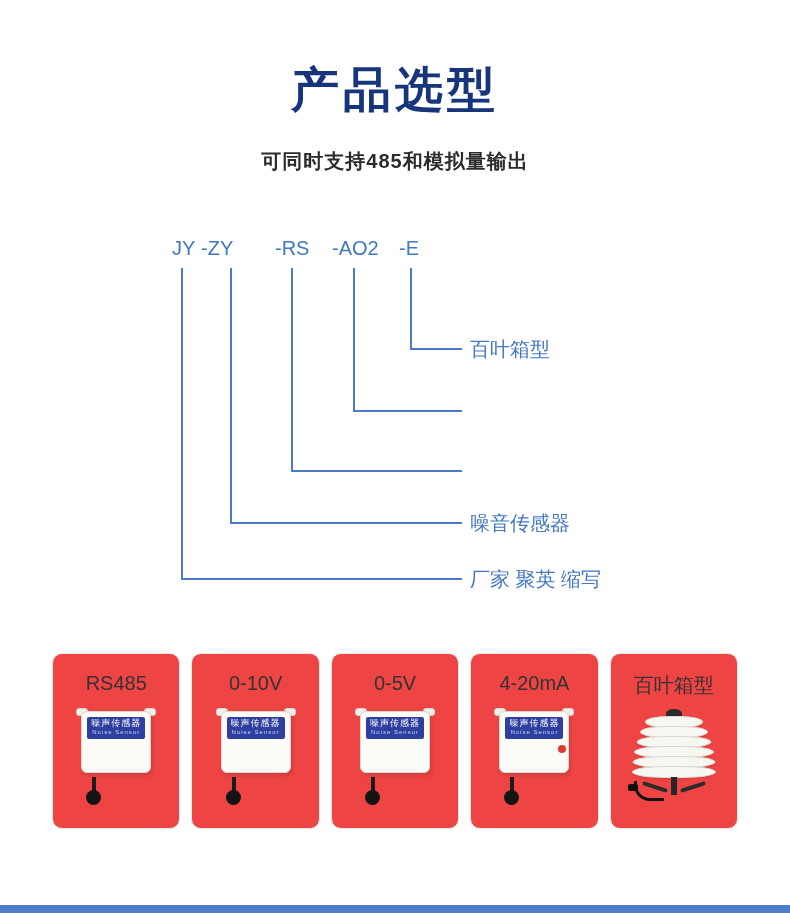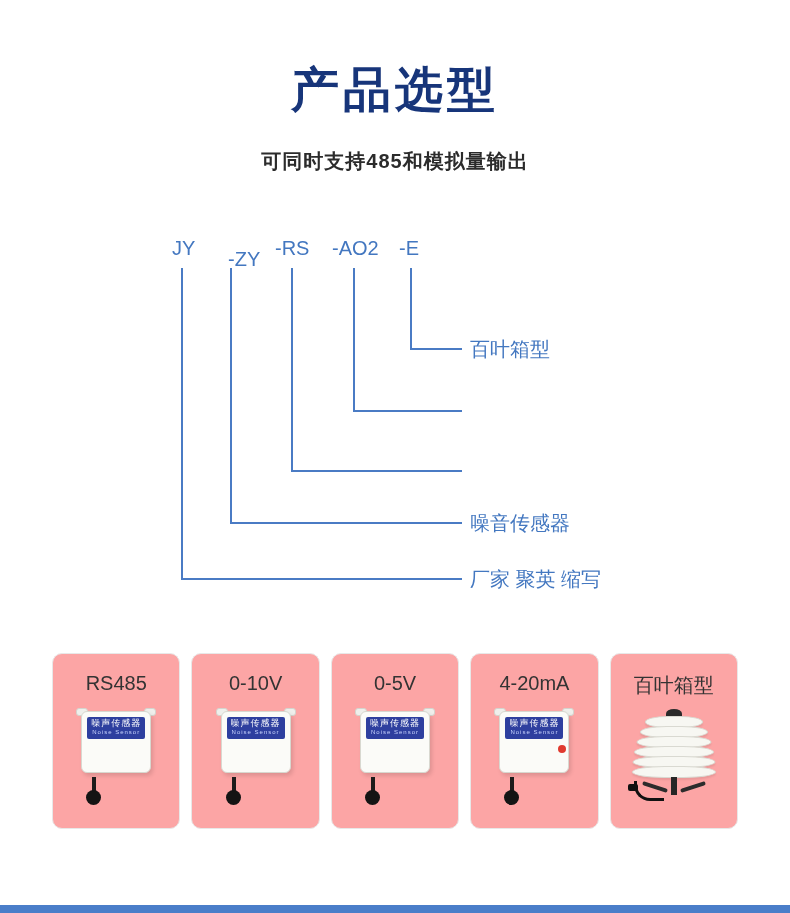--- a/index.html
+++ b/index.html
@@ -36,21 +36,21 @@
   }
 
   
   .code-part {
     position: absolute;
     top: 237px;
     font-size: 20px;
     color: #4377c0;
   }
   .cp-jy  { left: 172px; }
-  .cp-zy  { left: 228px; margin-top: 11px; }
+  .cp-zy  { left: 201px; }
   .cp-rs  { left: 275px; }
   .cp-ao2 { left: 332px; }
   .cp-e   { left: 399px; }
 
   .conn {
     position: absolute;
     border-left: 2px solid #4a7bc4;
     border-bottom: 2px solid #4a7bc4;
   }
   .conn-e  { left: 410px; top: 268px; width: 52px;  height: 82px;  }
@@ -76,21 +76,21 @@
   .cards {
     position: absolute;
     top: 653px; left: 52px; right: 52px;
     height: 176px;
     display: flex;
     gap: 11px;
     justify-content: space-between;
   }
   .card {
     flex: 1 1 0;
-    background: #fca5a5;
+    background: #ef4444;
     border: 1px solid #e8e8e8;
     border-radius: 10px;
     text-align: center;
     padding-top: 18px;
   }
   .card-label {
     font-size: 20px;
     color: #333;
     font-weight: 500;
   }

